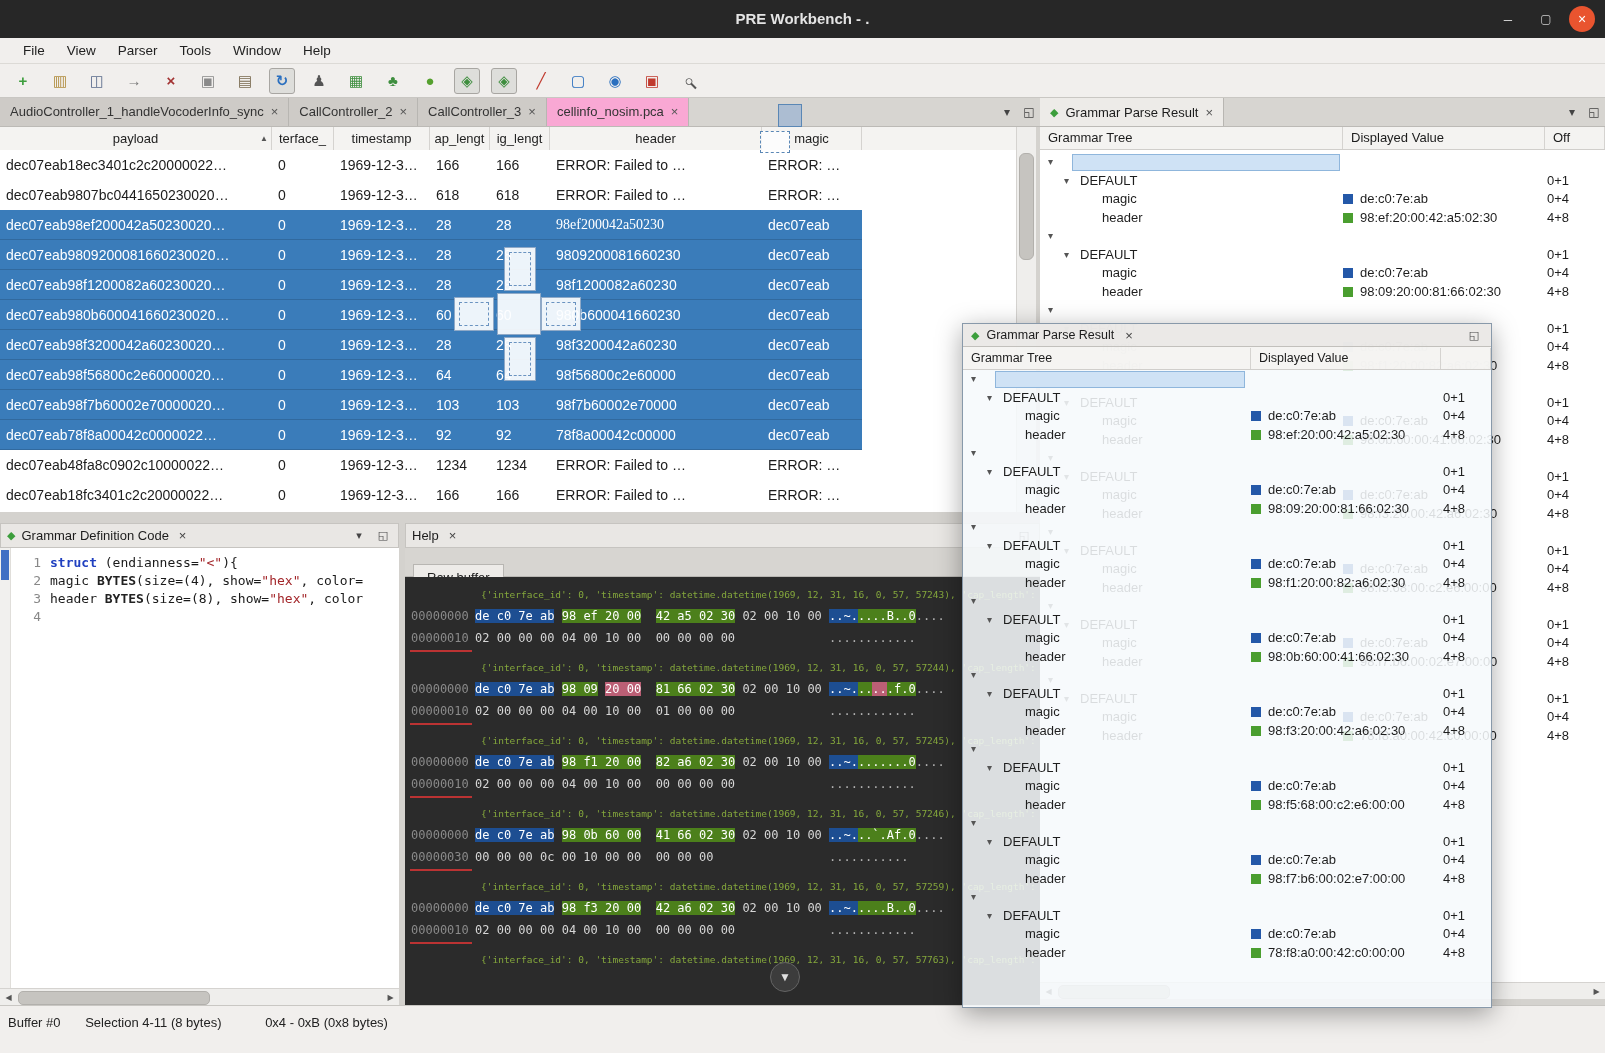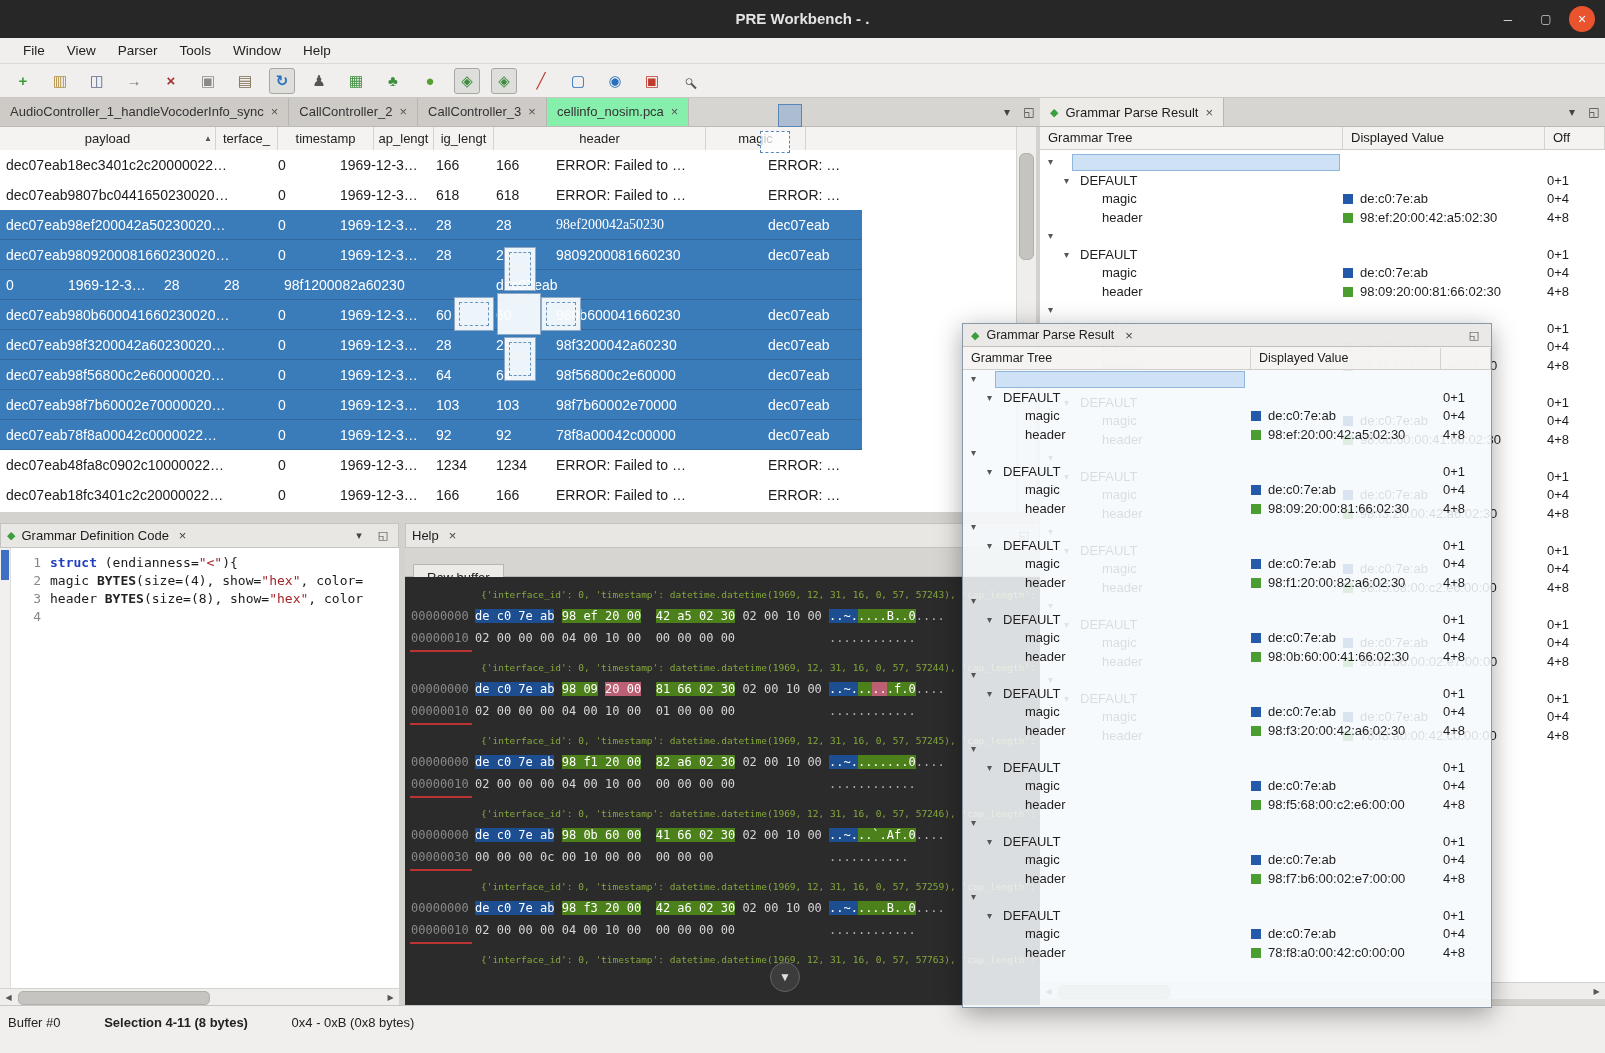--- a/index.html
+++ b/index.html
@@ -30,21 +30,21 @@
   .tglyph.mag{position:relative;font-weight:bold;}
   .tglyph.mag::after{content:"";position:absolute;width:7px;height:2px;background:#555;
          transform:rotate(45deg);right:-3px;bottom:1px;}
 
   
   .tabbar{position:absolute;left:0;top:98px;width:1040px;height:29px;background:#d7d5d1;
           border-bottom:1px solid #bcbab6;display:flex;box-sizing:border-box;}
   .dtabs{display:flex;flex:1;overflow:hidden;}
   .dtab{display:flex;align-items:center;gap:7px;padding:0 10px;font-size:13px;color:#333;
         background:#cecbc7;border-right:1px solid #b8b6b2;line-height:28px;white-space:nowrap;}
-  .dtab.active{background:#86efac;}
+  .dtab.active{background:#f9a8d4;}
   .tclose{color:#555;font-size:13px;}
   .tb-btn{width:22px;text-align:center;line-height:28px;color:#444;font-size:12px;}
 
   
   .thead{position:absolute;left:0;top:127px;width:1016px;height:23px;background:#f4f3f1;
          border-bottom:1px solid #d0cecb;display:flex;}
   .th{position:relative;border-right:1px solid #d5d3d0;display:flex;align-items:center;
       justify-content:center;font-size:13px;color:#222;box-sizing:border-box;flex:0 0 auto;}
   .th-fill{flex:1;}
   .sortarrow{position:absolute;right:3px;top:7px;font-size:8px;color:#555;}
@@ -138,21 +138,21 @@
   .toff{padding-left:2px;overflow:hidden;white-space:nowrap;}
   .selbox{position:absolute;left:32px;top:1px;height:15px;background:#cfe2f5;border:1px solid #8fb6dc;}
   .dock-tree .selbox{width:266px;}
   .float-tree .selbox{width:248px;}
   .rhscroll{left:1040px;top:982px;width:565px;}
 
   
   .statusbar{position:absolute;left:0;top:1005px;width:1605px;height:48px;background:#f1efed;
              border-top:1px solid #c9c7c3;font-size:13px;color:#222;padding:9px 0 0 8px;
              box-sizing:border-box;}
-  .statusbar .s2{margin-left:40px;font-weight:bold;}
+  .statusbar .s2{margin-left:21px;}
   .statusbar .s3{margin-left:40px;}
 
   
   .floatwin{position:absolute;left:962px;top:323px;width:530px;height:685px;
             background:rgba(246,249,252,0.87);border:1px solid #8899aa;
             box-shadow:0 6px 24px rgba(0,0,0,0.35);z-index:60;box-sizing:border-box;}
   .ftitle{height:22px;display:flex;align-items:center;gap:7px;padding:0 8px;
           background:rgba(233,231,228,0.9);border-bottom:1px solid #c2c0bc;font-size:12.5px;}
   .fcols{height:22px;display:grid;grid-template-columns:288px 190px 1fr;align-items:center;
          background:rgba(244,243,241,0.9);border-bottom:1px solid #d0cecb;font-size:12.5px;}
@@ -270,21 +270,21 @@
         <div class="dtab active">
           <span class="dtab-label">cellinfo_nosim.pca</span>
           <span class="tclose">×</span>
         </div>
       </div>
     <span class="tb-btn">▾</span>
     <span class="tb-btn">◱</span>
   </div>
 
   <div id="thead" class="thead">
-      <div class="th" style="width: 216px;">
+      <div class="th" style="width: 272px;">
         <span>payload</span>
         <span class="sortarrow">▲</span>
       </div>
       <div class="th" style="width: 62px;">
         <span>terface_</span>
       </div>
       <div class="th" style="width: 96px;">
         <span>timestamp</span>
       </div>
       <div class="th" style="width: 60px;">
@@ -332,20 +332,21 @@
       <div class="prow sel">
         <div class="td" style="width: 272px;">dec07eab9809200081660230020…</div>
         <div class="td" style="width: 62px;">0</div>
         <div class="td" style="width: 96px;">1969-12-3…</div>
         <div class="td" style="width: 60px;">28</div>
         <div class="td" style="width: 60px;">28</div>
         <div class="td" style="width: 212px;">9809200081660230</div>
         <div class="td" style="width: 100px;">dec07eab</div>
       </div>
       <div class="prow sel">
+        <div class="td" style="width: 272px;">dec07eab98f1200082a60230020…</div>
         <div class="td" style="width: 62px;">0</div>
         <div class="td" style="width: 96px;">1969-12-3…</div>
         <div class="td" style="width: 60px;">28</div>
         <div class="td" style="width: 60px;">28</div>
         <div class="td" style="width: 212px;">98f1200082a60230</div>
         <div class="td" style="width: 100px;">dec07eab</div>
       </div>
       <div class="prow sel">
         <div class="td" style="width: 272px;">dec07eab980b600041660230020…</div>
         <div class="td" style="width: 62px;">0</div>

